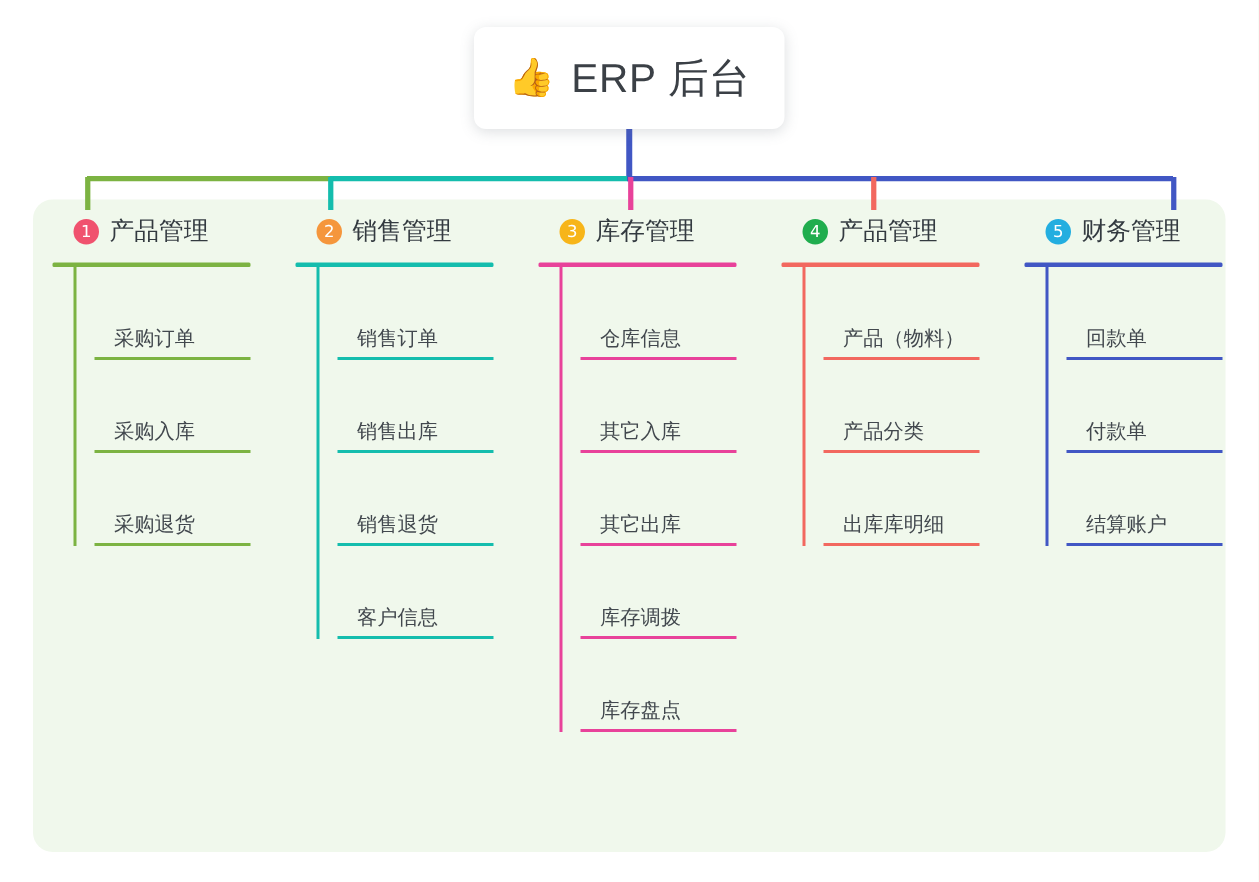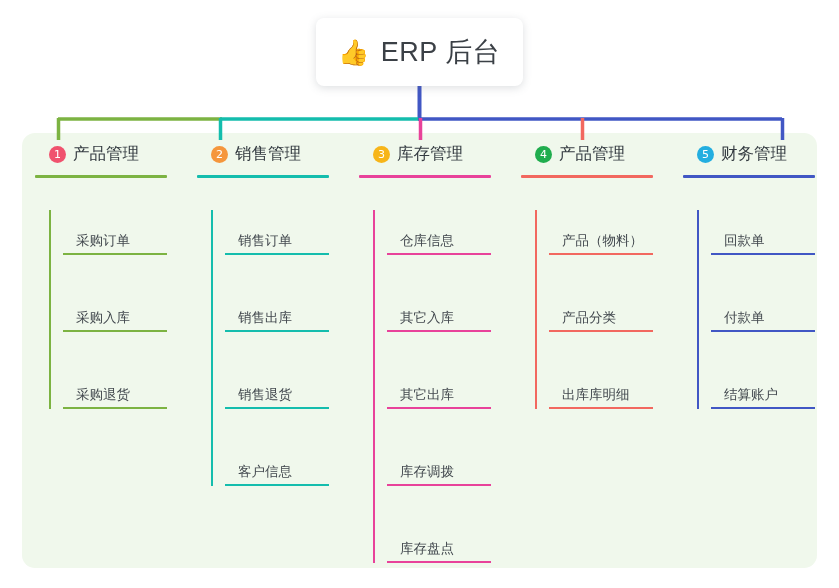--- a/index.html
+++ b/index.html
@@ -133,26 +133,25 @@
   }
   .spine {
     position: absolute;
     left: 14px;
     top: 0;
     bottom: 0;
     width: 1.6px;
   }
   .item {
     position: relative;
-    height: 45px;
+    height: 62px;
     margin-left: 14px;
     box-sizing: border-box;
     display: flex;
     align-items: flex-end;
-    margin-top: 32px;
   }
   .item-label {
     font-size: 13.5px;
     color: #42484e;
     white-space: nowrap;
     padding-left: 13px;
     padding-bottom: 5px;
   }
   .item-rule {
     position: absolute;

